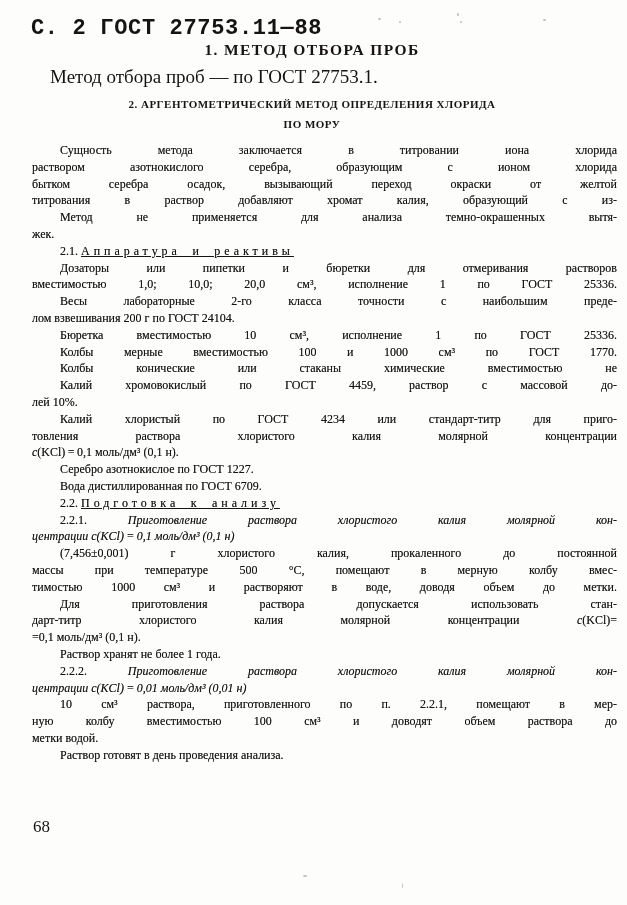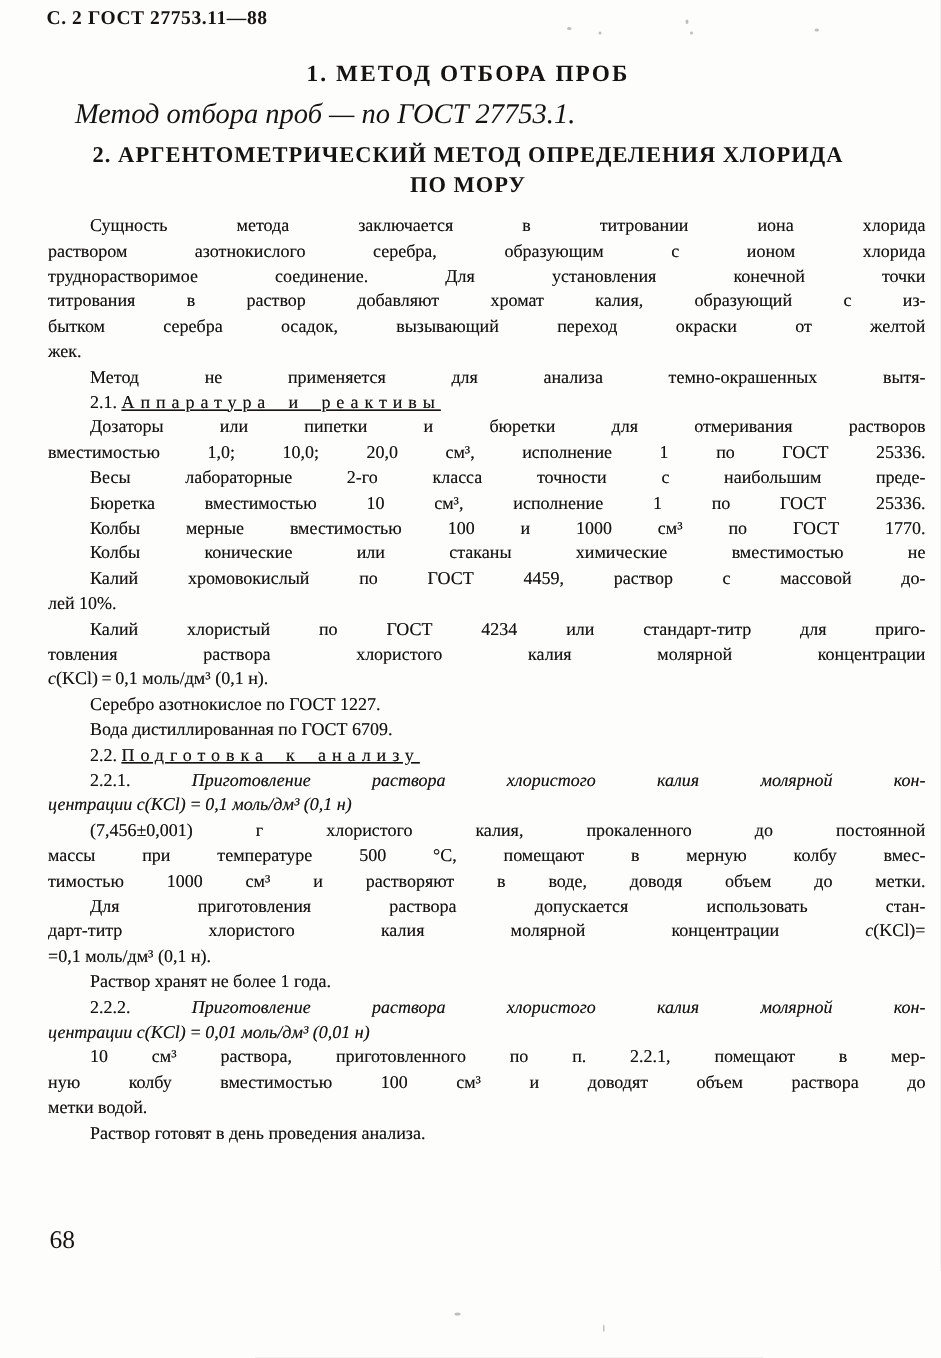--- a/index.html
+++ b/index.html
@@ -9,26 +9,27 @@
     height: 905px;
     background: #fdfdfc;
     overflow: hidden;
     font-family: "Liberation Serif", "DejaVu Serif", serif;
     color: #151413;
   }
   .page * { box-sizing: border-box; }
 
   .running-header {
     position: absolute;
-    top: 4px;
+    top: 16px;
     left: 31px;
-    font-size: 13px;
+    font-size: 22px;
     font-weight: bold;
     letter-spacing: 0.03em;
     white-space: nowrap;
+    font-family: Liberation Mono, monospace;
   }
 
   .h1 {
     position: absolute;
     top: 41px;
     left: 32px;
     width: 560px;
     text-align: center;
     font-size: 15.5px;
     font-weight: bold;
@@ -36,30 +37,29 @@
     white-space: nowrap;
   }
 
   .intro-para {
     position: absolute;
     top: 66px;
     left: 50px;
     width: 545px;
     font-size: 19px;
     white-space: nowrap;
-    font-style: italic;
   }
 
   .h2 {
     position: absolute;
     top: 95px;
     left: 17px;
     width: 590px;
     text-align: center;
-    font-size: 15px;
+    font-size: 11px;
     font-weight: bold;
     letter-spacing: 0.045em;
     line-height: 19.5px;
   }
 
   .body-text {
     position: absolute;
     top: 142px;
     left: 32px;
     width: 585px;
@@ -99,29 +99,29 @@
   <div class="intro-para">Метод отбора проб — по ГОСТ 27753.1.</div>
 
   <div class="h2">
     <div>2. АРГЕНТОМЕТРИЧЕСКИЙ МЕТОД ОПРЕДЕЛЕНИЯ ХЛОРИДА</div>
     <div>ПО МОРУ</div>
   </div>
 
   <div class="body-text" id="body-text">
       <div class="ln ind jst"><span>Сущность метода заключается в титровании иона хлорида</span></div>
       <div class="ln jst"><span>раствором азотнокислого серебра, образующим с ионом хлорида</span></div>
-      <div class="ln jst"><span>труднорастворимое соединение. Для установления конечной точки</span></div>
+      <div class="ln jst"><span>бытком серебра осадок, вызывающий переход окраски от желтой</span></div>
       <div class="ln jst"><span>титрования в раствор добавляют хромат калия, образующий с из-</span></div>
-      <div class="ln jst"><span>бытком серебра осадок, вызывающий переход окраски от желтой</span></div>
+      <div class="ln ind jst"><span>Метод не применяется для анализа темно-окрашенных вытя-</span></div>
       <div class="ln"><span>жек.</span></div>
-      <div class="ln ind jst"><span>Метод не применяется для анализа темно-окрашенных вытя-</span></div>
       <div class="ln ind"><span>2.1. </span><span class="sp">Аппаратура и реактивы</span></div>
       <div class="ln ind jst"><span>Дозаторы или пипетки и бюретки для отмеривания растворов</span></div>
       <div class="ln jst"><span>вместимостью 1,0; 10,0; 20,0 см³, исполнение 1 по ГОСТ 25336.</span></div>
       <div class="ln ind jst"><span>Весы лабораторные 2-го класса точности с наибольшим преде-</span></div>
+      <div class="ln"><span>лом взвешивания 200 г по ГОСТ 24104.</span></div>
       <div class="ln ind jst"><span>Бюретка вместимостью 10 см³, исполнение 1 по ГОСТ 25336.</span></div>
       <div class="ln ind jst"><span>Колбы мерные вместимостью 100 и 1000 см³ по ГОСТ 1770.</span></div>
       <div class="ln ind jst"><span>Колбы конические или стаканы химические вместимостью не</span></div>
       <div class="ln ind jst"><span>Калий хромовокислый по ГОСТ 4459, раствор с массовой до-</span></div>
       <div class="ln"><span>лей 10%.</span></div>
       <div class="ln ind jst"><span>Калий хлористый по ГОСТ 4234 или стандарт-титр для приго-</span></div>
       <div class="ln jst"><span>товления раствора хлористого калия молярной концентрации</span></div>
       <div class="ln"><span class="it">с</span><span>(KCl) = 0,1 моль/дм³ (0,1 н).</span></div>
       <div class="ln ind"><span>Серебро азотнокислое по ГОСТ 1227.</span></div>
       <div class="ln ind"><span>Вода дистиллированная по ГОСТ 6709.</span></div>

